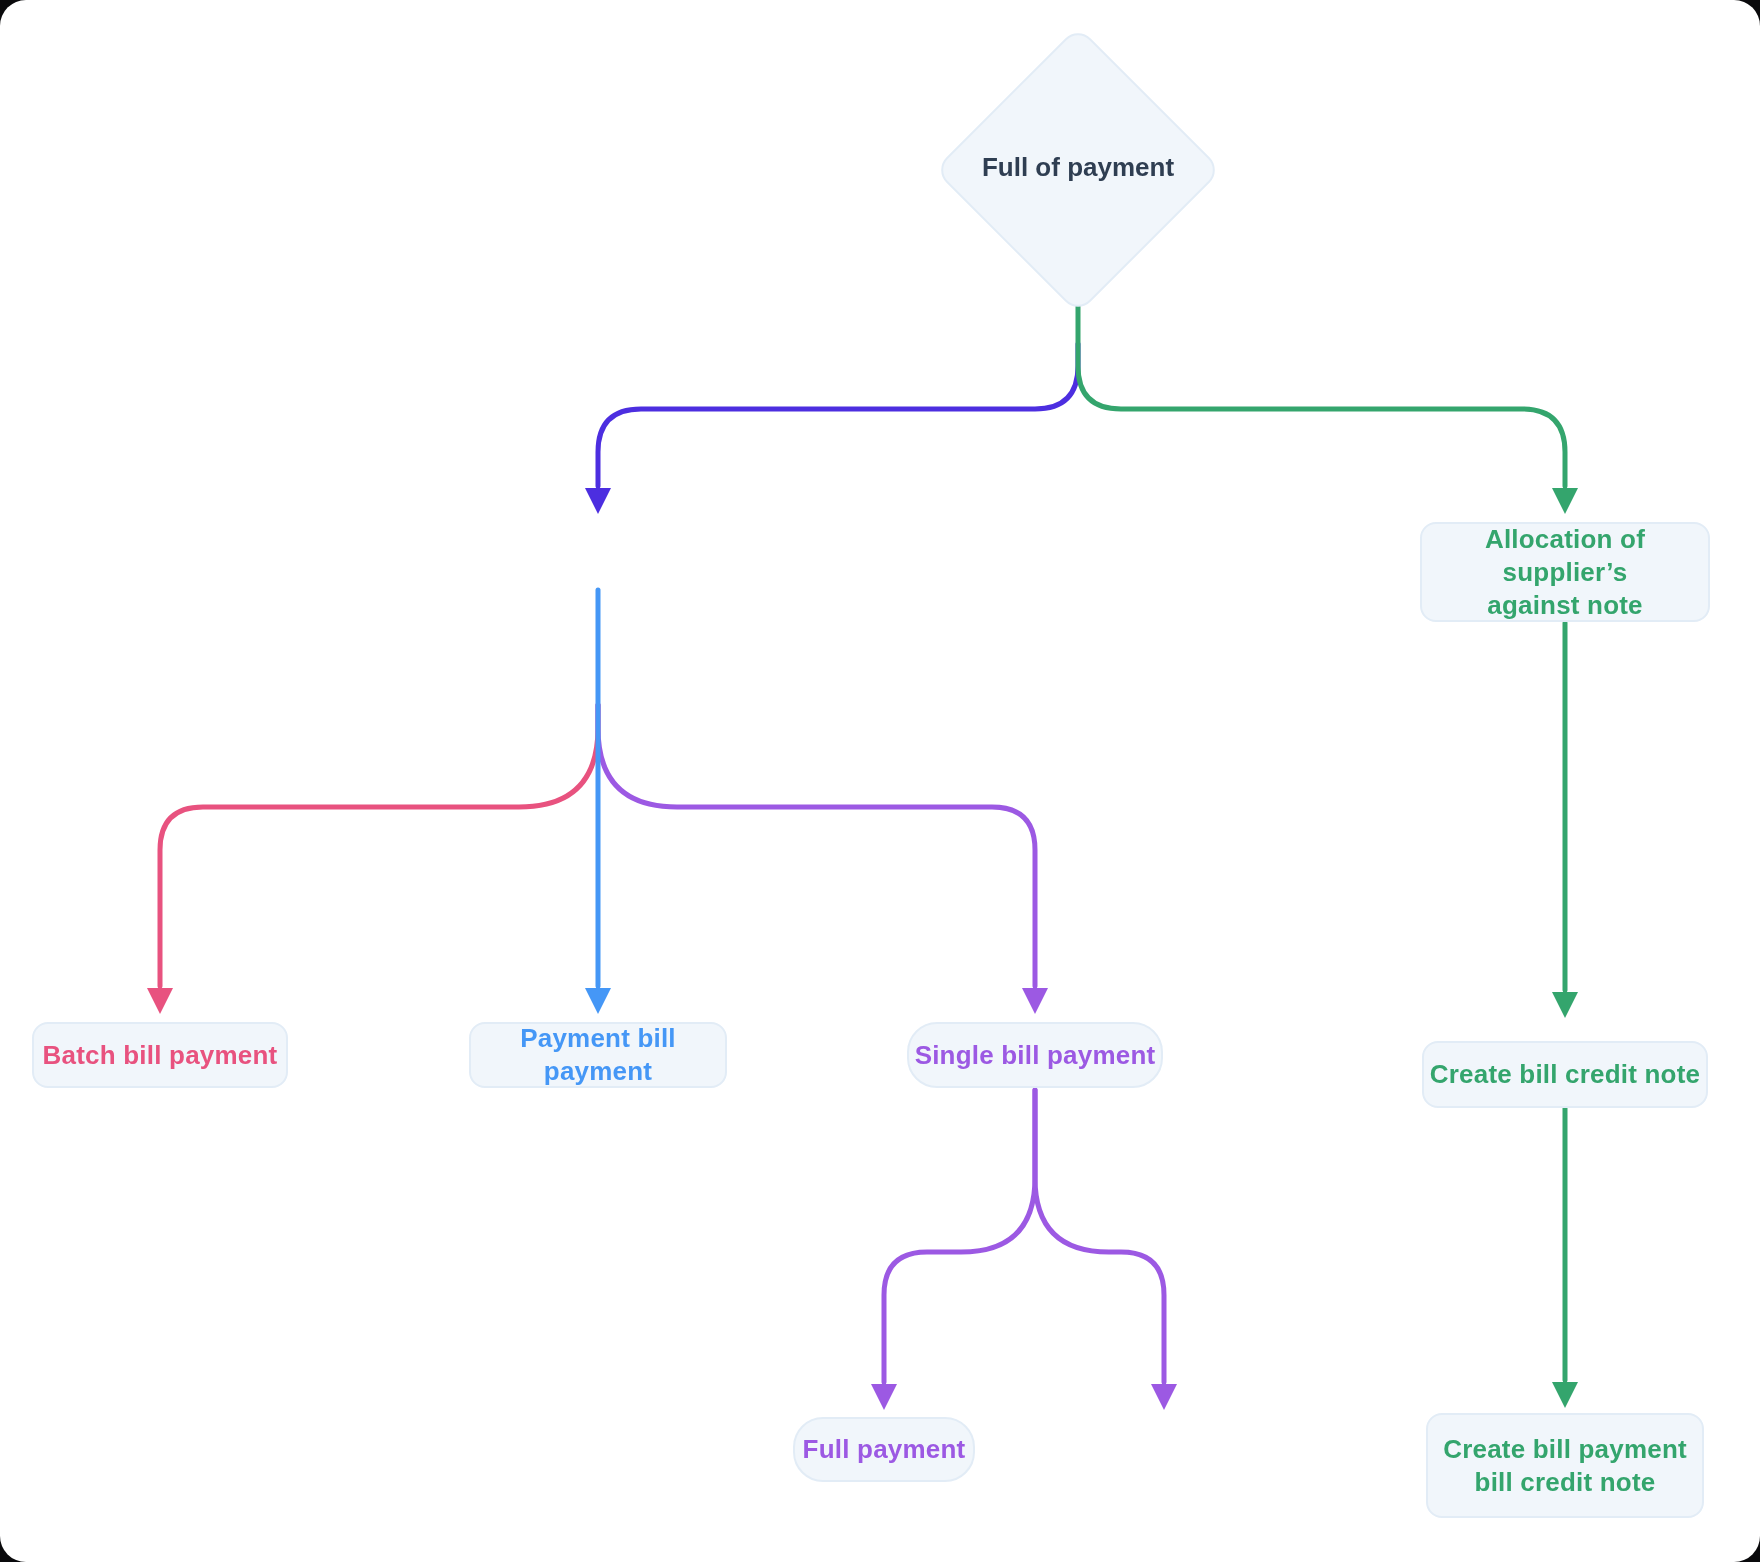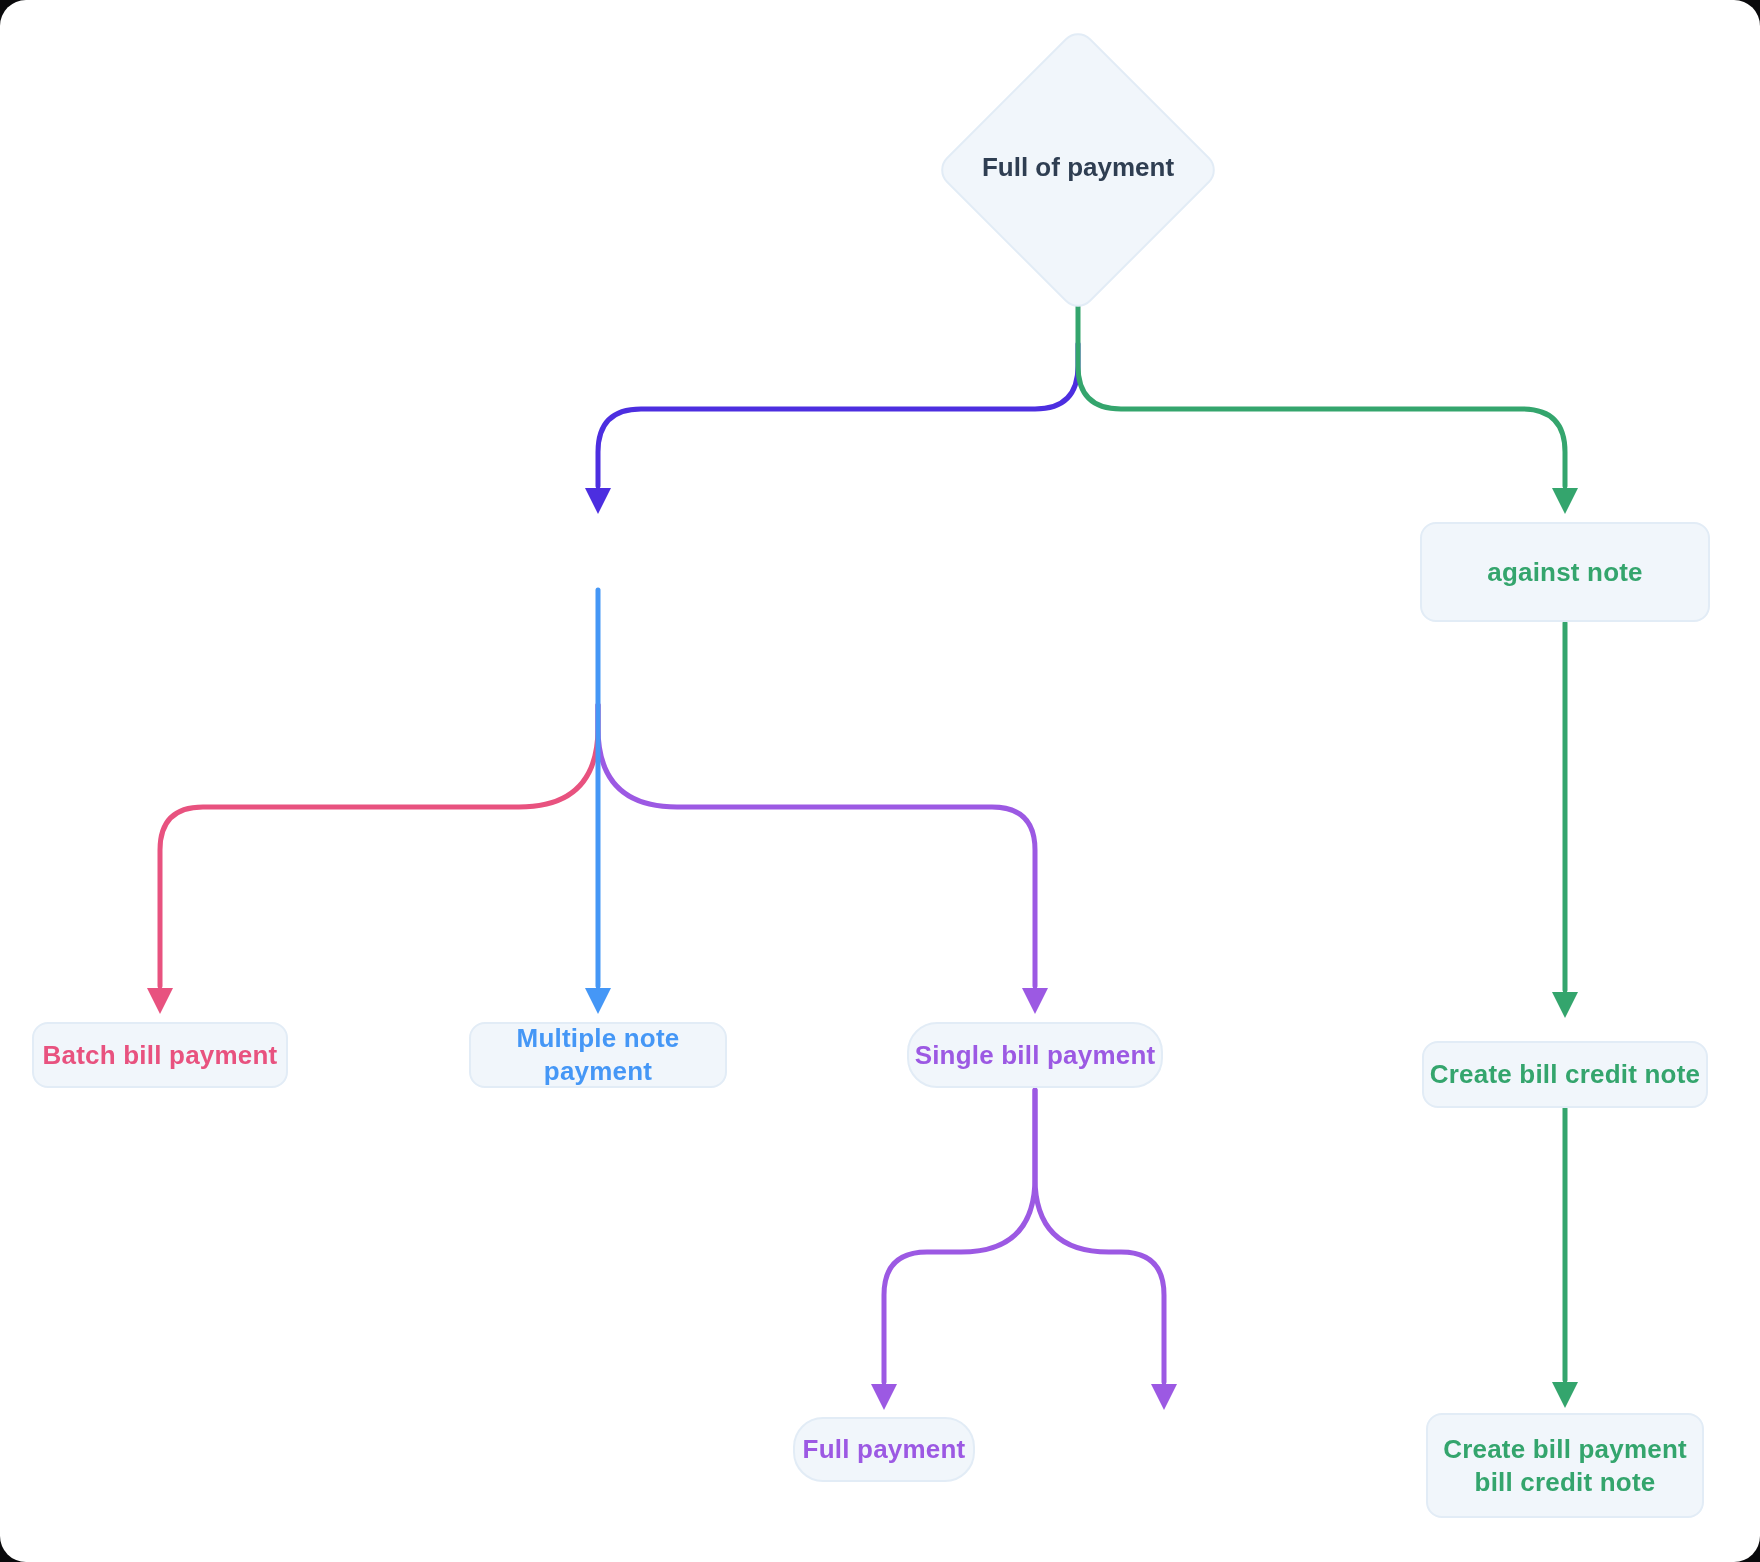--- a/index.html
+++ b/index.html
@@ -99,29 +99,30 @@
     <path class="a-green" d="M 1552 1382 L 1578 1382 L 1565 1408 Z"></path>
   </svg>
 
   <div class="diamond-shape"></div>
   <div class="diamond-label t-dark">
     <span>Full of payment</span>
   </div>
 
 
   <div class="node t-green" style="left:1420px;top:522px;width:290px;height:100px;">
+    <span>Allocation of supplier’s</span>
     <span>against note</span>
   </div>
 
   <div class="node t-pink" style="left:32px;top:1022px;width:256px;height:66px;">
     <span>Batch bill payment</span>
   </div>
 
   <div class="node t-blue" style="left:469px;top:1022px;width:258px;height:66px;">
-    <span>Multiple note payment</span>
+    <span>Payment bill payment</span>
   </div>
 
   <div class="node t-purple" style="left:907px;top:1022px;width:256px;height:66px;">
     <span>Single bill payment</span>
   </div>
 
   <div class="node t-green" style="left:1422px;top:1023px;width:286px;height:67px;margin-top:18px;">
     <span>Create bill credit note</span>
   </div>
 

